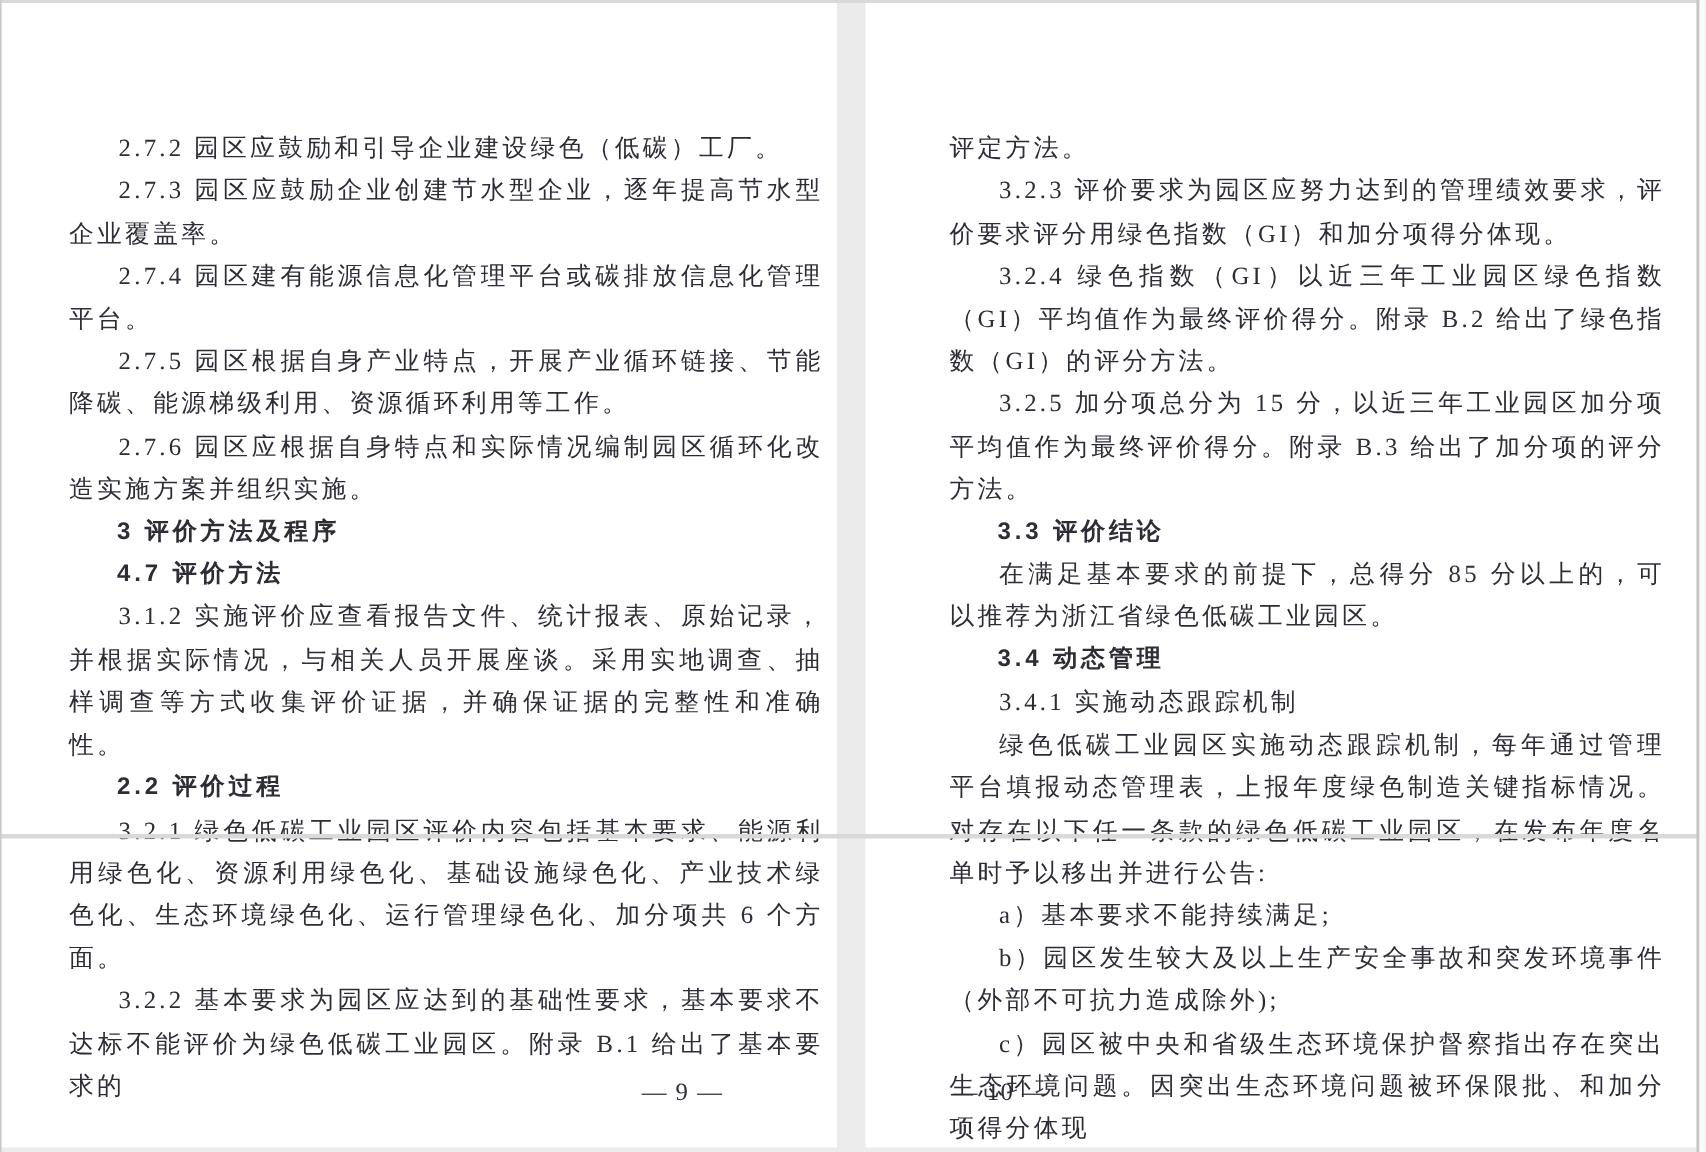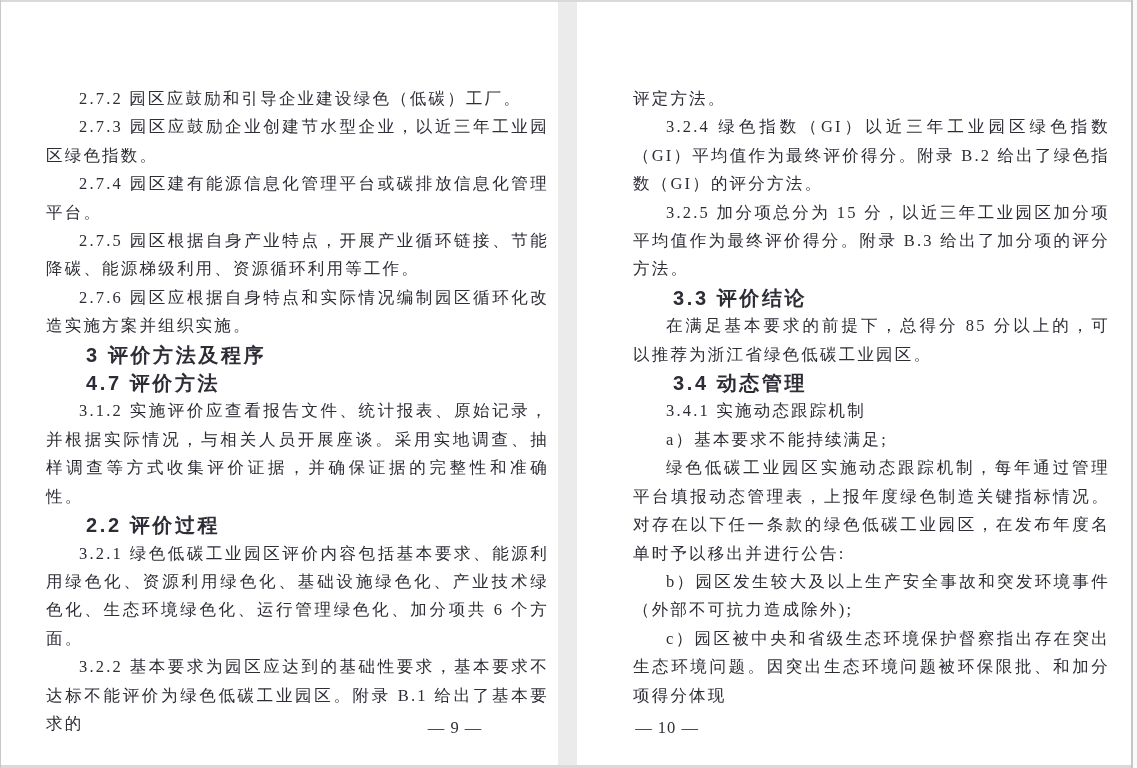--- a/index.html
+++ b/index.html
@@ -6,21 +6,21 @@
     margin: 0;
     padding: 0;
     width: 1137px;
     height: 768px;
     overflow: hidden;
     background: #ececec;
   }
   .screen {
     position: relative;
     width: 1137px;
-    height: 768px;
+    height: 559px;
     background: #ebebeb; 
     font-family: "Liberation Serif", "DejaVu Serif", serif;
     border-radius: 11px;
   }
   .page {
     position: absolute;
     top: 2px;
     height: 763px;
     background: #ffffff;
   }
@@ -39,21 +39,21 @@
     color: #2d2d36;
     text-align: justify;
     text-align-last: left;
   }
   p.indent { text-indent: 2em; }
   p.heading {
     font-weight: bold;
     font-family: "Liberation Sans", "DejaVu Sans", sans-serif;
     text-indent: 2em;
     letter-spacing: 2.6px;
-    font-size: 20px;
+    font-size: 16px;
   }
   .footer {
     position: absolute;
     top: 716px;
     transform: translateX(-50%);
     font-size: 16.5px;
     letter-spacing: 1px;
     color: #2d2d36;
     white-space: nowrap;
   }
@@ -67,45 +67,46 @@
   .scroll-track { position: absolute; left: 1133px; top: 0; width: 4px; height: 768px; background: #fafafa; }
 </style>
 </head>
 <body>
 
 <div class="screen">
 
   <div class="page page-left">
     <div class="text-col">
       <p class="par indent">2.7.2 园区应鼓励和引导企业建设绿色（低碳）工厂。</p>
-      <p class="par indent">2.7.3 园区应鼓励企业创建节水型企业，以近三年工业园区绿色指数。</p>
+      <p class="par indent">2.7.3 园区应鼓励企业创建节水型企业，逐年提高节水型企业覆盖率。</p>
       <p class="par indent">2.7.4 园区建有能源信息化管理平台或碳排放信息化管理平台。</p>
       <p class="par indent">2.7.5 园区根据自身产业特点，开展产业循环链接、节能降碳、能源梯级利用、资源循环利用等工作。</p>
       <p class="par indent">2.7.6 园区应根据自身特点和实际情况编制园区循环化改造实施方案并组织实施。</p>
       <p class="par heading">3 评价方法及程序</p>
       <p class="par heading">4.7 评价方法</p>
       <p class="par indent">3.1.2 实施评价应查看报告文件、统计报表、原始记录，并根据实际情况，与相关人员开展座谈。采用实地调查、抽样调查等方式收集评价证据，并确保证据的完整性和准确性。</p>
       <p class="par heading">2.2 评价过程</p>
       <p class="par indent">3.2.1 绿色低碳工业园区评价内容包括基本要求、能源利用绿色化、资源利用绿色化、基础设施绿色化、产业技术绿色化、生态环境绿色化、运行管理绿色化、加分项共 6 个方面。</p>
       <p class="par indent">3.2.2 基本要求为园区应达到的基础性要求，基本要求不达标不能评价为绿色低碳工业园区。附录 B.1 给出了基本要求的</p>
     </div>
     <div class="footer">— 9 —</div>
   </div>
 
   <div class="page page-right">
     <div class="text-col">
       <p class="par">评定方法。</p>
+      <p class="par indent">3.2.3 评价要求为园区应努力达到的管理绩效要求，评价要求评分用绿色指数（GI）和加分项得分体现。</p>
       <p class="par indent">3.2.4 绿色指数（GI）以近三年工业园区绿色指数（GI）平均值作为最终评价得分。附录 B.2 给出了绿色指数（GI）的评分方法。</p>
       <p class="par indent">3.2.5 加分项总分为 15 分，以近三年工业园区加分项平均值作为最终评价得分。附录 B.3 给出了加分项的评分方法。</p>
       <p class="par heading">3.3 评价结论</p>
       <p class="par indent">在满足基本要求的前提下，总得分 85 分以上的，可以推荐为浙江省绿色低碳工业园区。</p>
       <p class="par heading">3.4 动态管理</p>
       <p class="par indent">3.4.1 实施动态跟踪机制</p>
+      <p class="par indent">绿色低碳工业园区实施动态跟踪机制，每年通过管理平台填报动态管理表，上报年度绿色制造关键指标情况。对存在以下任一条款的绿色低碳工业园区，在发布年度名单时予以移出并进行公告:</p>
       <p class="par indent">a）基本要求不能持续满足;</p>
-      <p class="par indent">绿色低碳工业园区实施动态跟踪机制，每年通过管理平台填报动态管理表，上报年度绿色制造关键指标情况。对存在以下任一条款的绿色低碳工业园区，在发布年度名单时予以移出并进行公告:</p>
       <p class="par indent">b）园区发生较大及以上生产安全事故和突发环境事件（外部不可抗力造成除外);</p>
       <p class="par indent">c）园区被中央和省级生态环境保护督察指出存在突出生态环境问题。因突出生态环境问题被环保限批、和加分项得分体现</p>
     </div>
     <div class="footer">— 10 —</div>
   </div>
 
   <div class="edge-top"></div>
   <div class="edge-bottom"></div>
   <div class="edge-left"></div>
   <div class="edge-right-line"></div>

